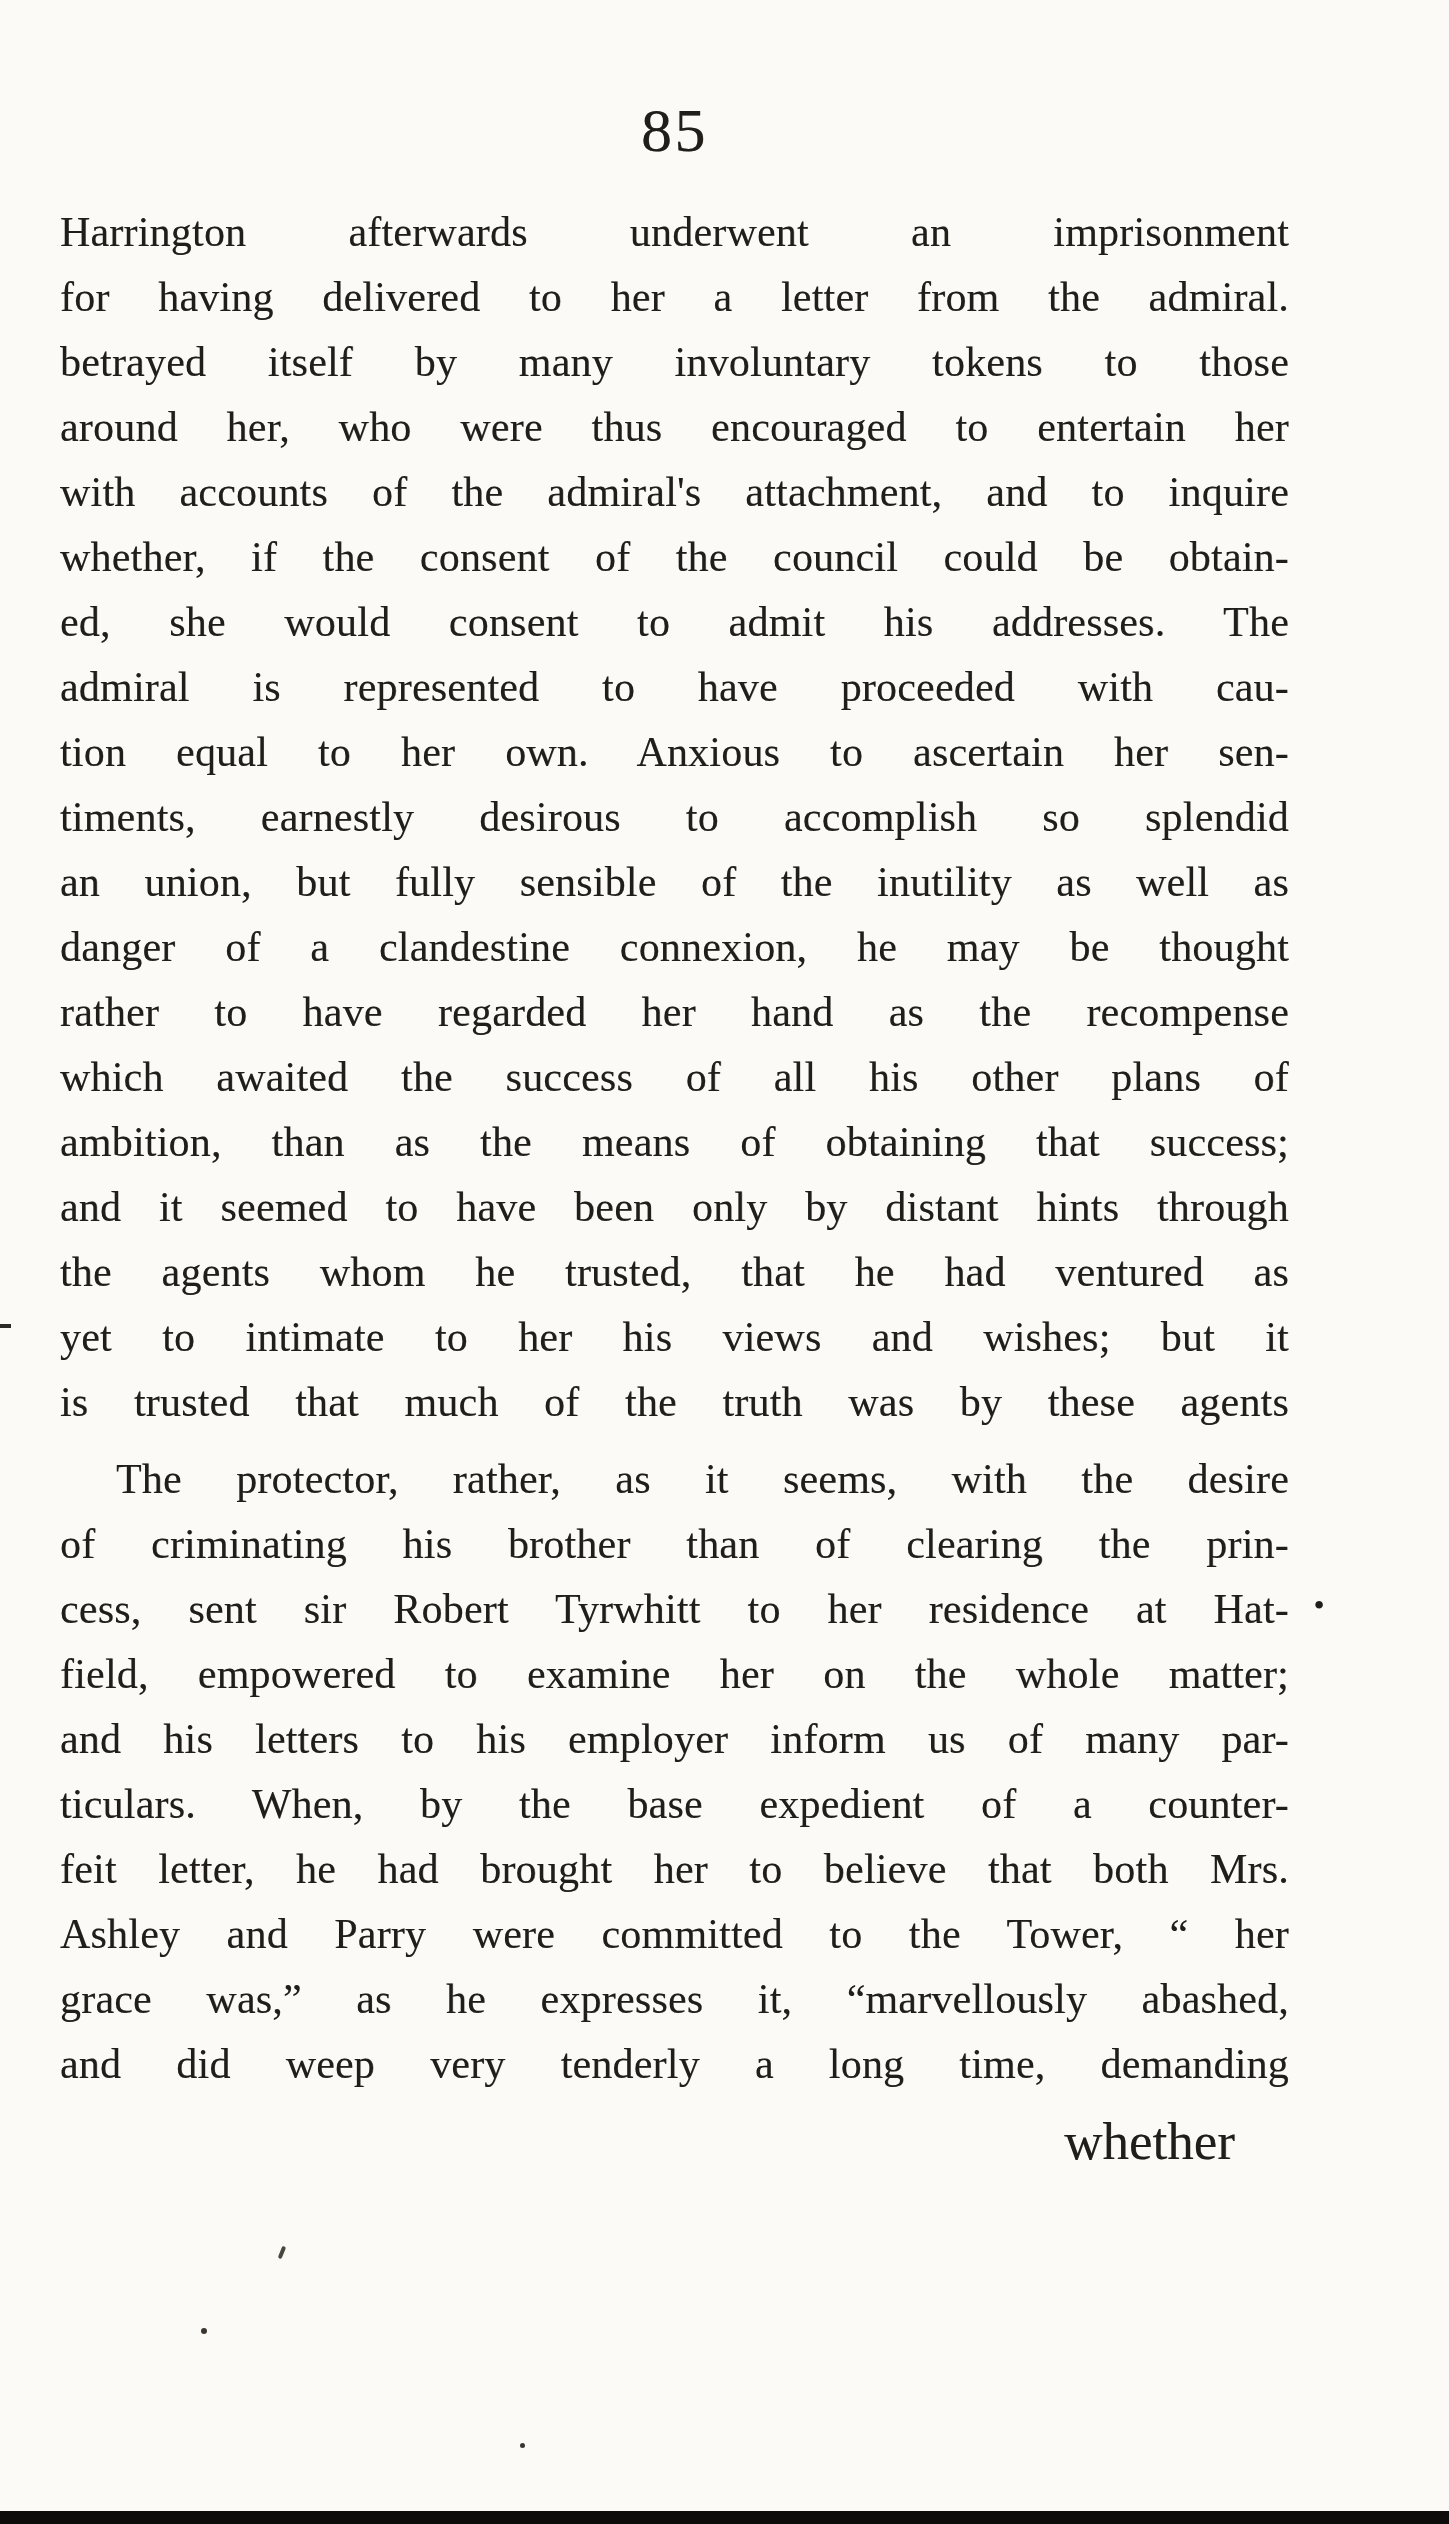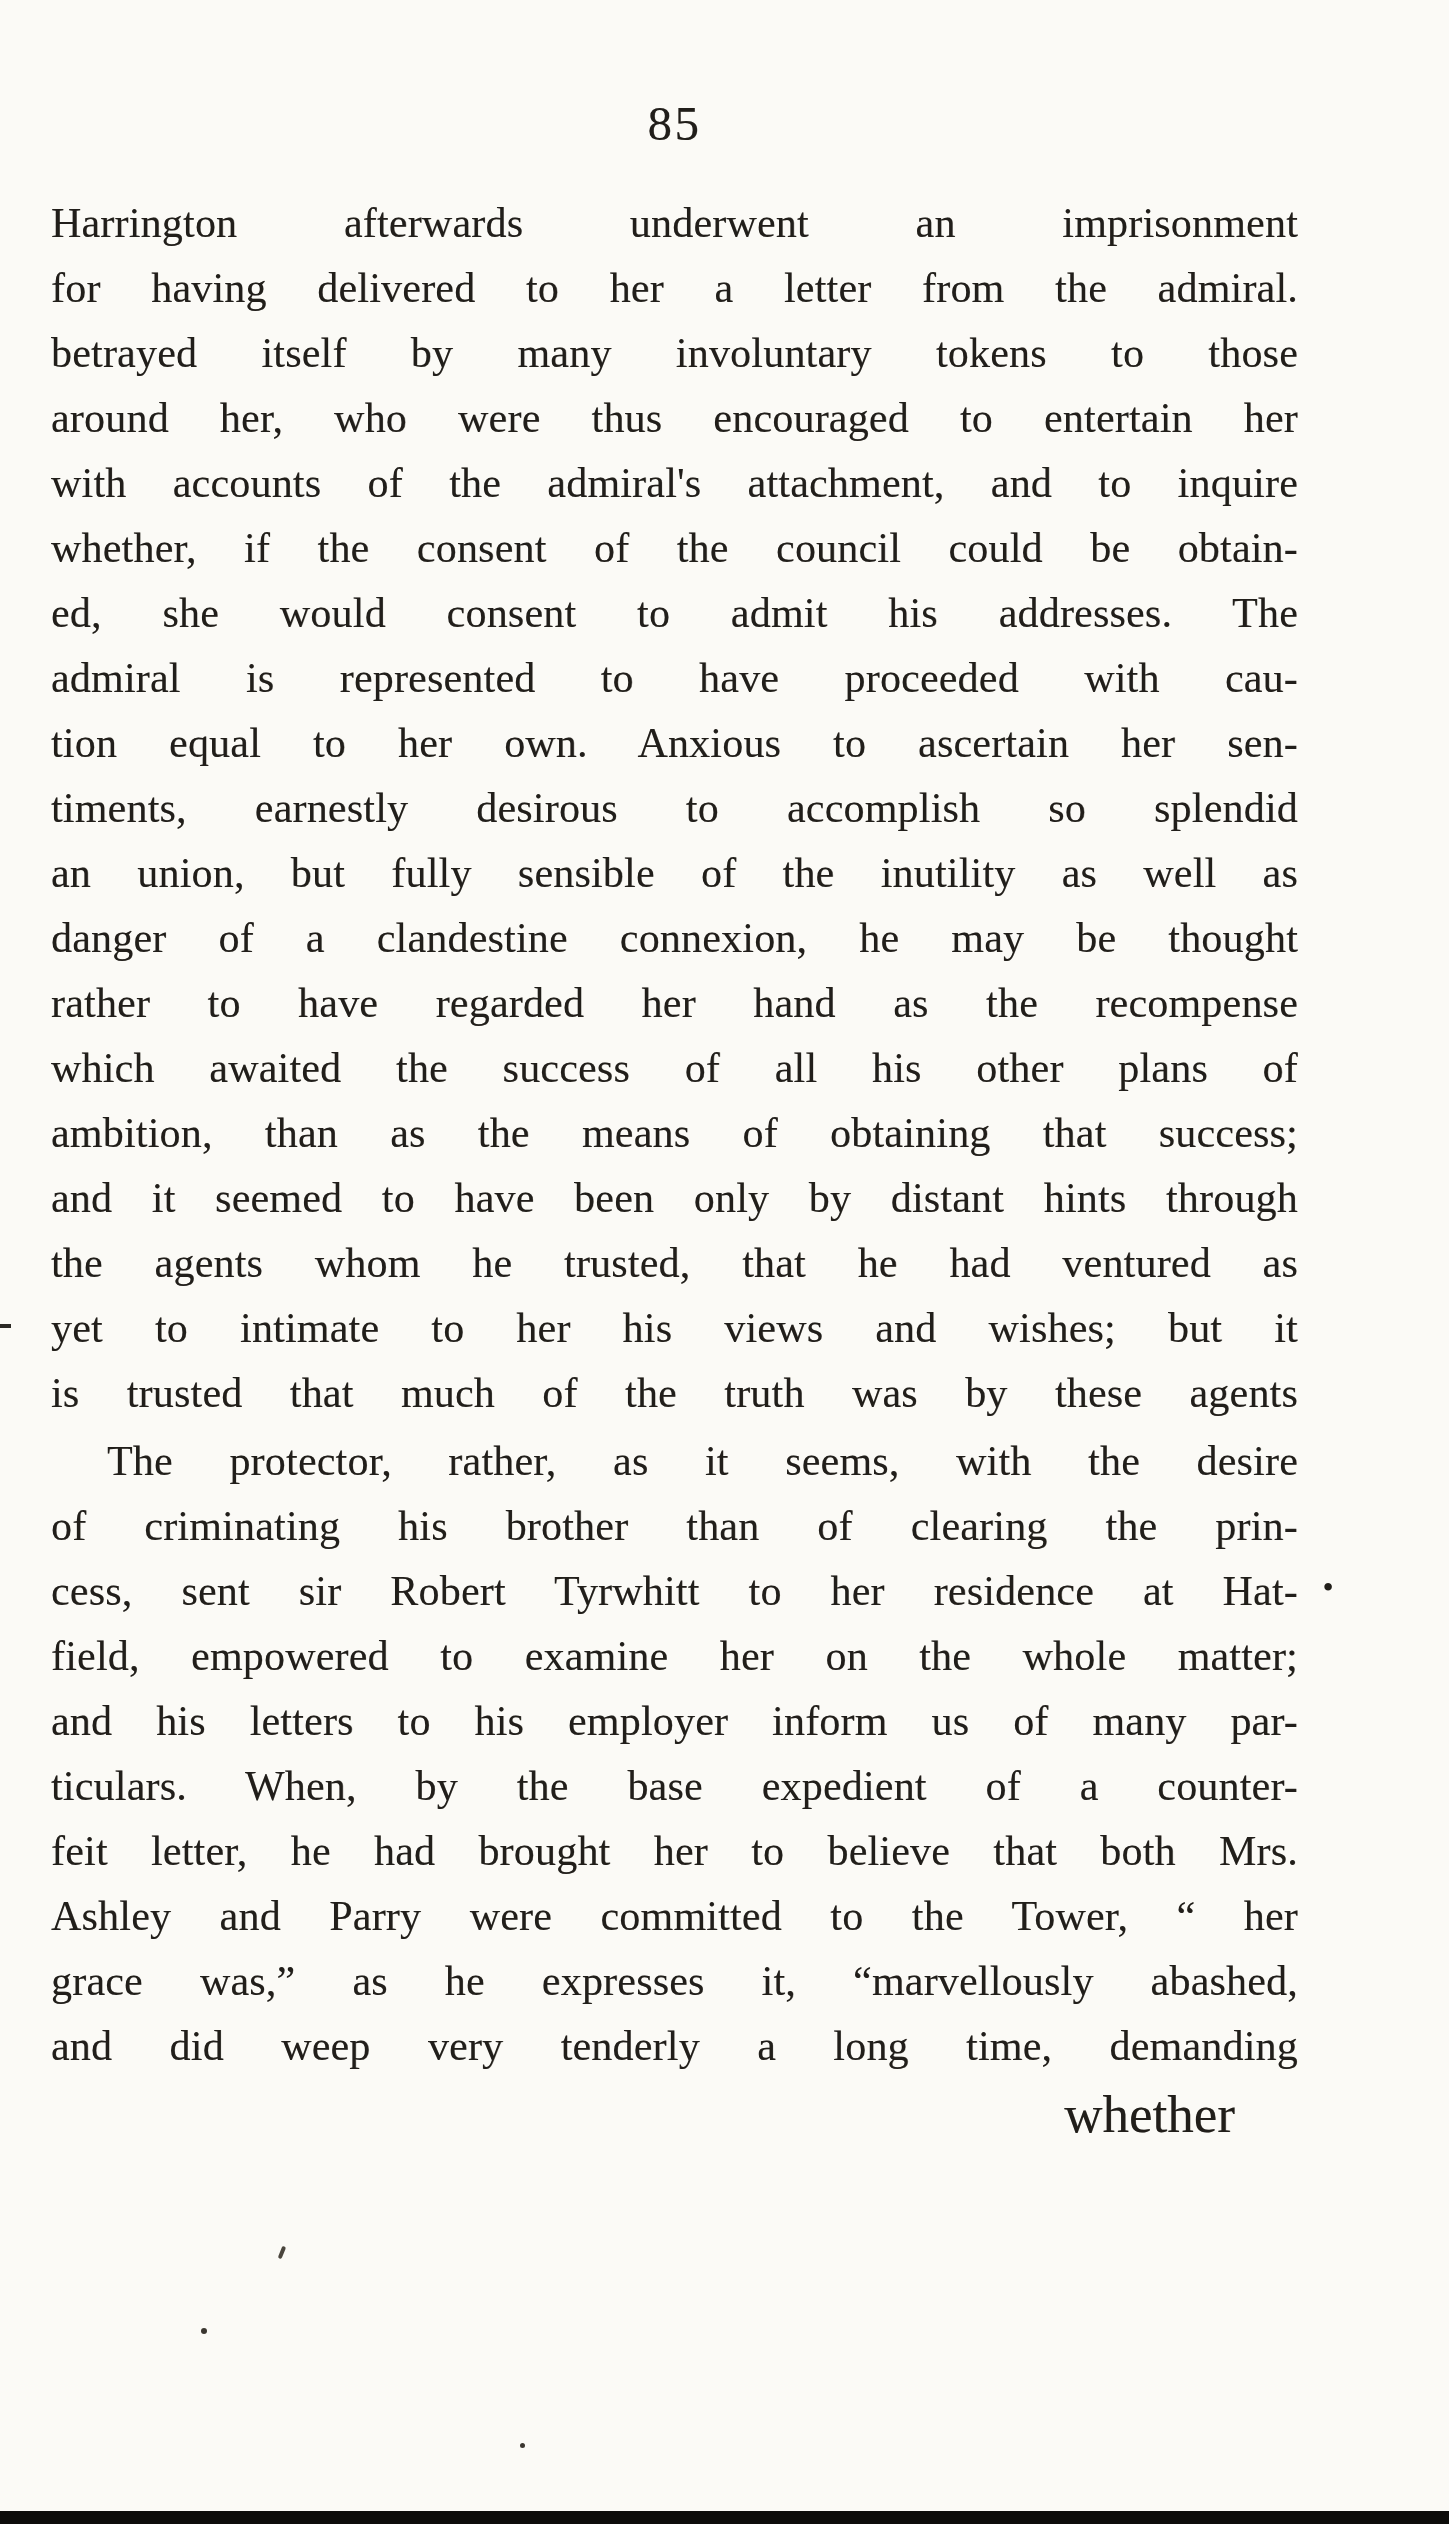--- a/index.html
+++ b/index.html
@@ -17,31 +17,31 @@
     color: var(--ink, #211e1a);
   }
   .page-number-row {
     position: absolute;
     top: 95px;
     left: 48px;
     width: 1253px;
     text-align: center;
   }
   .page-number {
-    font-size: 49px;
+    font-size: 62px;
     letter-spacing: 2.5px;
     text-shadow: 0.3px 0.3px 0 rgba(28, 24, 18, 0.45);
   }
   .text-block {
     position: absolute;
     top: 188px;
     left: 48px;
     width: 1253px;
   }
-  .paragraph { margin: 3px; }
+  .paragraph { margin: 12px; }
   .line {
     position: relative;
     font-size: 42px;
     line-height: 65px;
     letter-spacing: 0.2px;
     word-spacing: 1.3px;
     text-align: justify;
     text-align-last: justify;
     text-shadow: 0.3px 0.3px 0 rgba(28, 24, 18, 0.4);
   }

